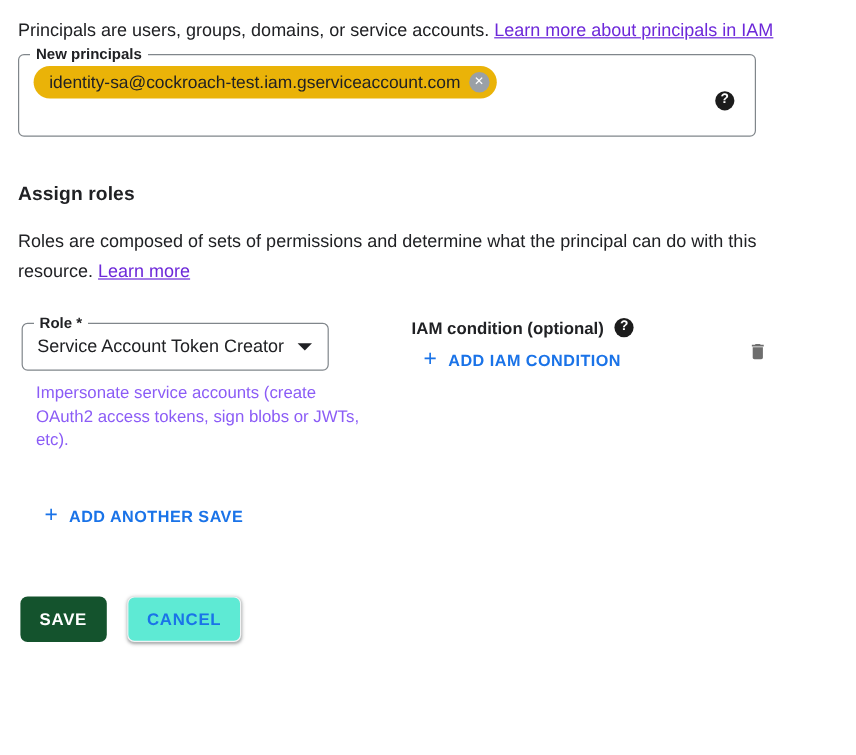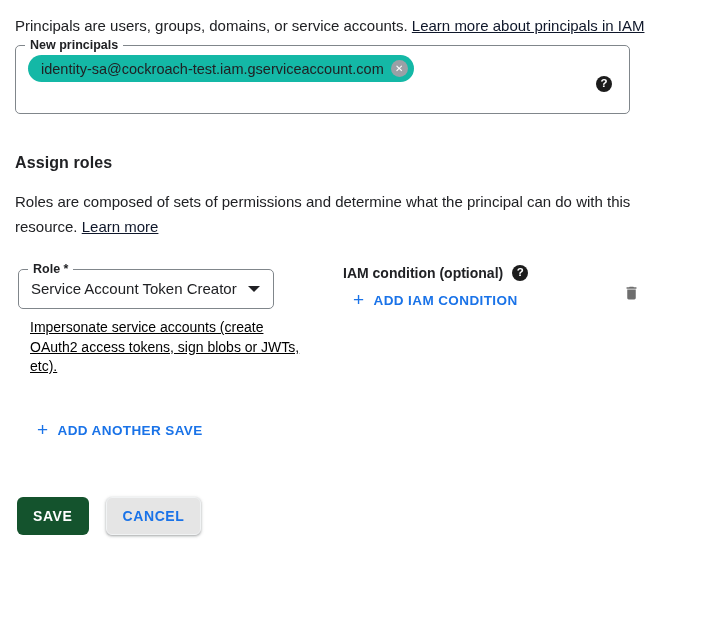--- a/index.html
+++ b/index.html
@@ -18,39 +18,39 @@
     margin: 0 0 16px 0; letter-spacing: 0.1px;
   }
   .section-title {
     font-size: 16px; font-weight: 700; color: #202124;
     margin: 40px 0 17px 0; letter-spacing: 0.1px;
   }
   .desc {
     font-size: 15px; line-height: 25px; color: #202124;
     margin: 0; max-width: 652px;
   }
-  .link { color: #0f172a; text-decoration: underline; cursor: pointer; }
+  .link { color: #6d28d9; text-decoration: underline; cursor: pointer; }
 
   
   fieldset.outlined {
     border: 1px solid #80868b; border-radius: 5px;
     margin: 0; padding: 0; position: relative;
   }
   fieldset.outlined legend {
     margin-left: 9px; padding: 0 5px;
     font-size: 12.5px; font-weight: 700; color: #202124;
     line-height: 14px;
   }
   .principals-field {
     margin: 12px 0 0 5px; width: 615px; height: 76px;
   }
   .chip-row { padding: 3px 12px 0 12px; }
   .chip {
     display: inline-flex; align-items: center; gap: 7px;
-    background: #14b8a6; border-radius: 14px; height: 27px;
+    background: #eab308; border-radius: 14px; height: 27px;
     padding: 0 6px 0 13px; font-size: 14.5px; color: #202124;
     max-width: 560px;
   }
   .chip-close {
     width: 17px; height: 17px; border-radius: 50%;
     background: #9aa0a6; color: #ffffff;
     display: inline-flex; align-items: center; justify-content: center;
     font-size: 10px; line-height: 1; cursor: pointer; flex: 0 0 auto;
   }
   .help-icon {
@@ -70,21 +70,21 @@
     display: flex; align-items: center; justify-content: space-between;
     padding: 4px 13px 0 12px; font-size: 15px; color: #202124;
   }
   .dropdown-arrow {
     width: 0; height: 0;
     border-left: 6px solid transparent; border-right: 6px solid transparent;
     border-top: 6px solid #202124;
   }
   .role-helper {
     margin: 9px 0 0 12px; width: 278px;
-    font-size: 14px; line-height: 19.5px; color: #000000; text-decoration: underline;
+    font-size: 14px; line-height: 19.5px; color: #8b5cf6;
   }
 
   .cond-col { margin-left: 20px; padding-top: 3px; flex: 0 0 auto; }
   .cond-label {
     display: flex; align-items: center; gap: 9px;
     font-size: 14px; font-weight: 700; color: #202124;
   }
   .text-button {
     display: inline-flex; align-items: center; gap: 9px;
     background: none; border: none; padding: 0; cursor: pointer;
@@ -101,21 +101,21 @@
   }
 
   .footer { display: flex; gap: 17px; margin: 57px 0 0 2px; }
   .btn {
     height: 38px; border-radius: 6px; padding: 0 16px;
     font-family: inherit; font-size: 14px; font-weight: 700;
     letter-spacing: 0.6px; cursor: pointer;
   }
   .btn-primary { background: #14532d; color: #ffffff; border: none; }
   .btn-secondary {
-    background: #e5e5e5; color: #1a73e8; border: 1px solid #f1f3f4;
+    background: #5eead4; color: #1a73e8; border: 1px solid #f1f3f4;
     box-shadow: 0 1px 2px rgba(60,64,67,0.3), 0 1px 3px 1px rgba(60,64,67,0.15);
   }
 </style>
 </head>
 <body>
 
 <div class="container">
 
 
   <p class="desc"><span>Principals are users, groups, domains, or service accounts. </span><a class="link">Learn more about principals in IAM</a></p>

